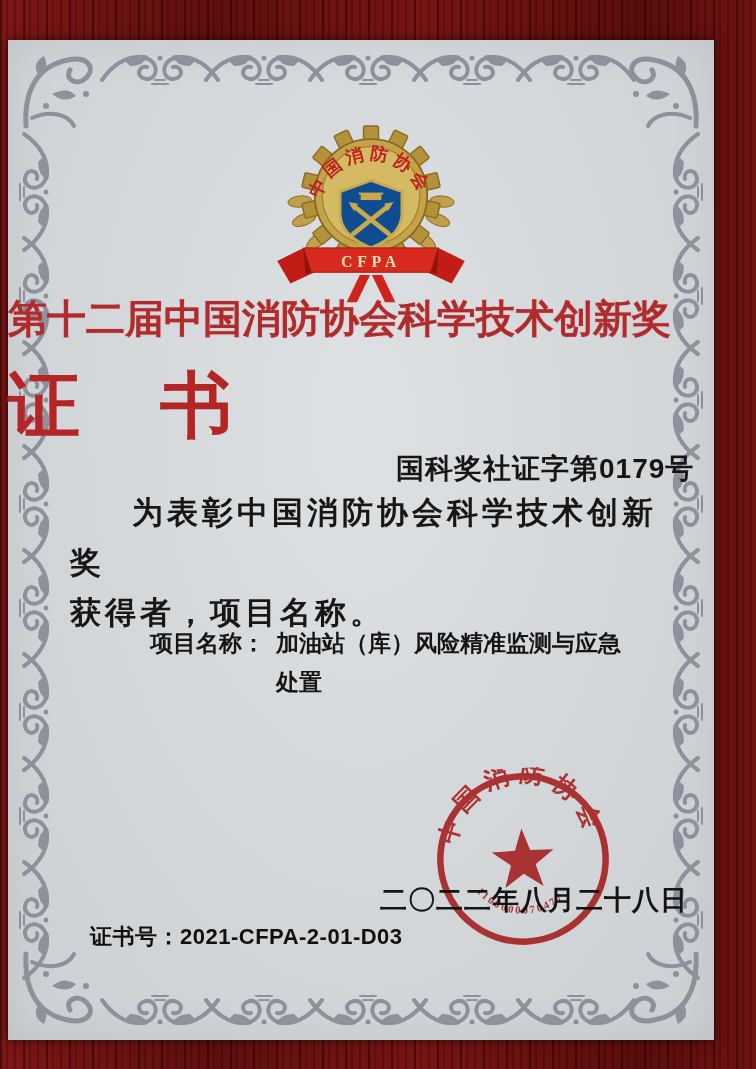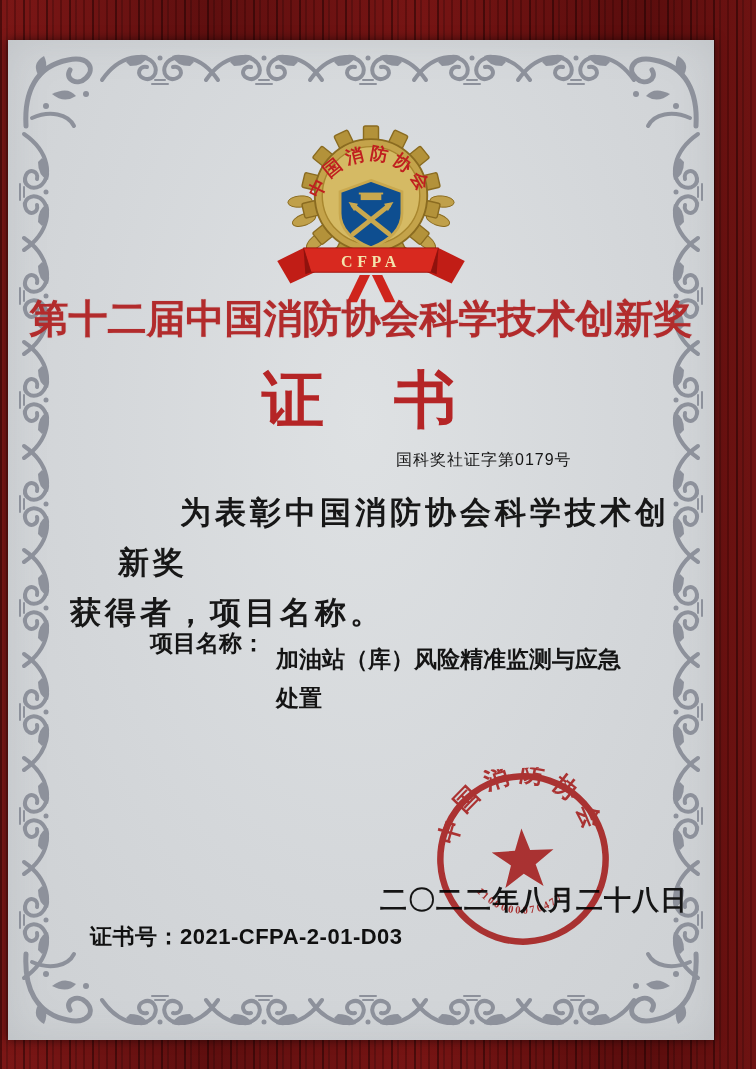--- a/index.html
+++ b/index.html
@@ -19,47 +19,47 @@
     background:#d6d9db;
     background-image:
       radial-gradient(ellipse at 50% 38%, #dee1e3 0%, #d4d7da 55%, #cdd0d3 100%);
     box-shadow:0 0 10px rgba(0,0,0,.55), inset 0 0 40px rgba(120,125,135,.18);
   }
   .border-svg{position:absolute;left:0;top:0;z-index:1;}
   .flo{stroke:#8d919b;fill:none;stroke-linecap:round;}
   .flofill{fill:#8d919b;stroke:none;}
 
   .title{
-    position:absolute;left:0;top:252px;width:100%;text-align:center;z-index:2;
+    position:absolute;left:0;top:252px;width:100%;z-index:2;
     font-family:"Liberation Serif",serif;font-weight:bold;
     font-size:39px;color:#b22b2c;letter-spacing:0px;margin:0;
     text-shadow:0 0 1px rgba(178,43,44,.5);
   }
   .heading{
-    position:absolute;left:0;top:318px;width:100%;text-align:center;z-index:2;
+    position:absolute;left:0;top:318px;width:100%;z-index:2;
     font-family:"Liberation Serif",serif;font-weight:bold;
-    font-size:62px;color:#b52526;margin:0;letter-spacing:4px;
+    font-size:72px;color:#b52526;margin:0;letter-spacing:4px;
   }
   .issue-no{
     position:absolute;left:388px;top:410px;z-index:2;
-    font-size:16px;font-weight:normal;color:#151515;letter-spacing:1px;
+    font-size:28px;font-weight:bold;color:#151515;letter-spacing:1px;
   }
   .body-text{
     position:absolute;left:62px;top:448px;width:600px;z-index:2;
     font-family:"Liberation Serif",serif;font-weight:600;
     font-size:31px;color:#171717;letter-spacing:4px;line-height:50px;
   }
-  .body-text .l1{text-indent:2em;margin-left:48px;}
+  .body-text .l1{text-indent:2em;}
   .fields{
     position:absolute;left:142px;top:584px;z-index:2;
     font-size:23px;font-weight:bold;color:#141414;line-height:39px;
   }
   .frow{display:flex;margin-bottom:7px;}
   .flabel{width:126px;flex:0 0 auto;white-space:nowrap;}
-  .fvalue{max-width:366px;margin-top:16px;}
+  .fvalue{max-width:366px;}
   .date{
     position:absolute;left:372px;top:842px;z-index:2;
     font-size:27px;font-weight:bold;color:#141414;letter-spacing:1px;white-space:nowrap;
   }
   .seal{
     position:absolute;left:424px;top:728px;z-index:3;
     opacity:.88;mix-blend-mode:multiply;transform:rotate(-3deg);
   }
   .footer-no{
     position:absolute;left:82px;top:882px;z-index:2;

